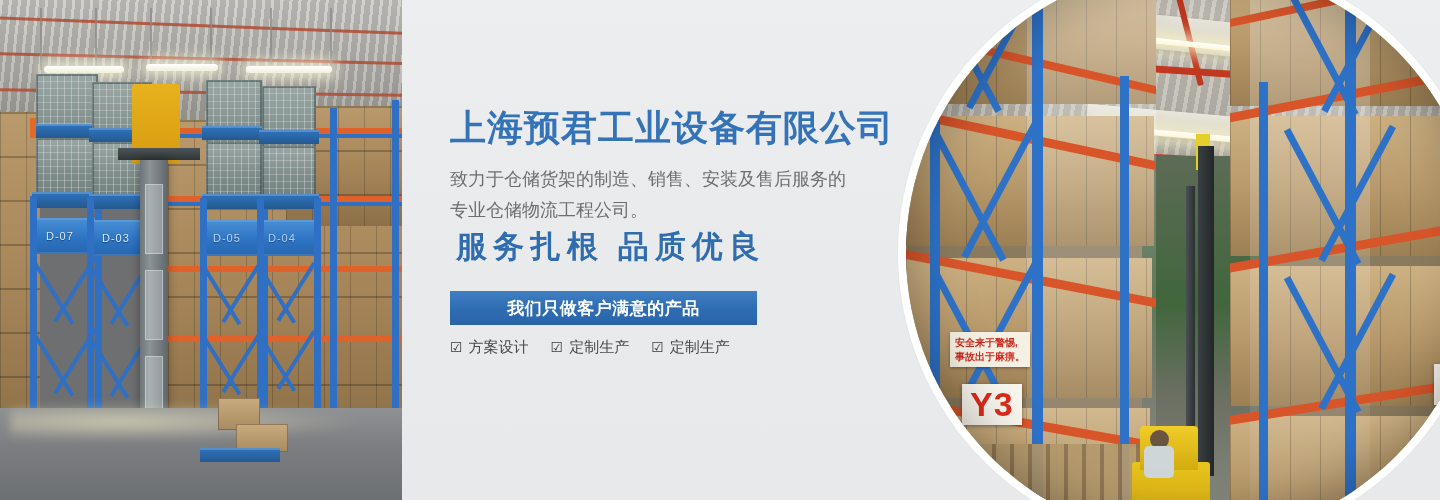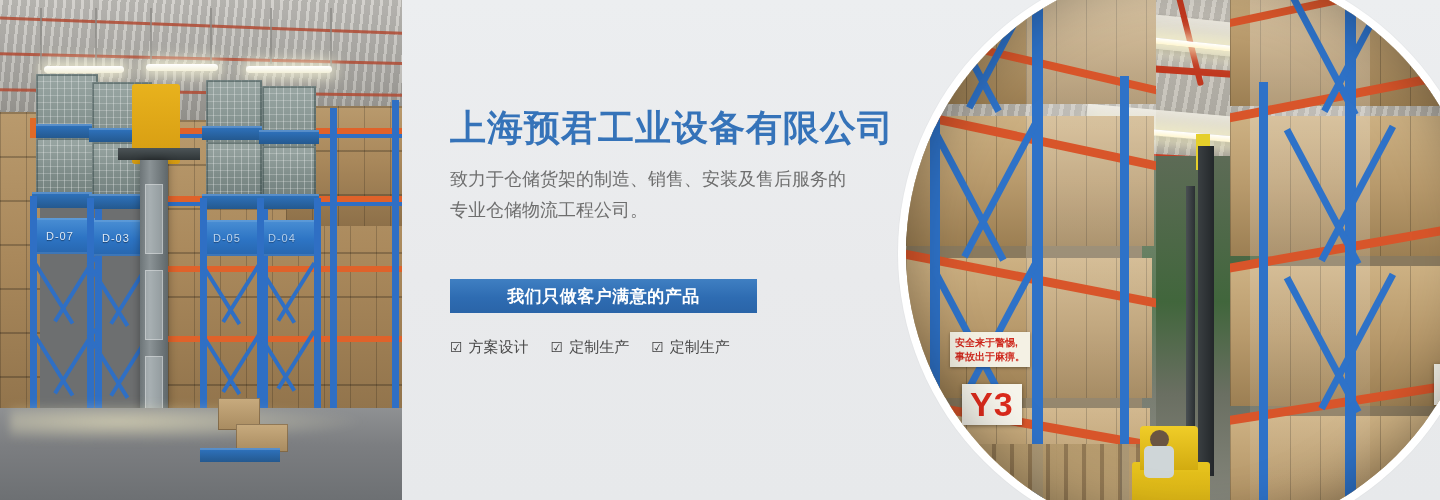--- a/index.html
+++ b/index.html
@@ -234,21 +234,21 @@
     font-size:18px; line-height:1.72; color:#6e6e6e;
     font-family:"Liberation Sans","DejaVu Sans",sans-serif;
   }
   .slogan {
     position:absolute; left:6px; top:226px;
     font-size:31px; font-weight:bold; color:#2f6cb0;
     letter-spacing:6px; white-space:nowrap;
     font-family:"Liberation Serif","DejaVu Serif",serif;
   }
   .cta-button {
-    position:absolute; left:0px; top:279px;
+    position:absolute; left:0px; top:291px;
     width:307px; height:34px;
     background: linear-gradient(180deg,#3f7fc2 0%, #2e6cb2 55%, #2a64a8 100%);
     color:#ffffff; font-size:17px; font-weight:bold;
     display:flex; align-items:center; justify-content:center;
     letter-spacing:.5px;
     border:0; cursor:pointer;
     font-family:"Liberation Sans","DejaVu Sans",sans-serif;
   }
   .features {
     position:absolute; left:0px; top:338px;
@@ -468,20 +468,21 @@
       <div class="rp-vig"></div>
     </div>
   </div>
 
   <div class="content">
 
     <div class="company-title">上海预君工业设备有限公司</div>
 
     <div class="company-desc">致力于仓储货架的制造、销售、安装及售后服务的专业仓储物流工程公司。</div>
 
+    <div class="slogan">服务扎根  品质优良</div>
 
     <button class="cta-button">我们只做客户满意的产品</button>
 
     <div class="features">
       <div class="feature">
         <span class="chk">☑</span>
         <span>方案设计</span>
       </div>
       <div class="feature">
         <span class="chk">☑</span>

